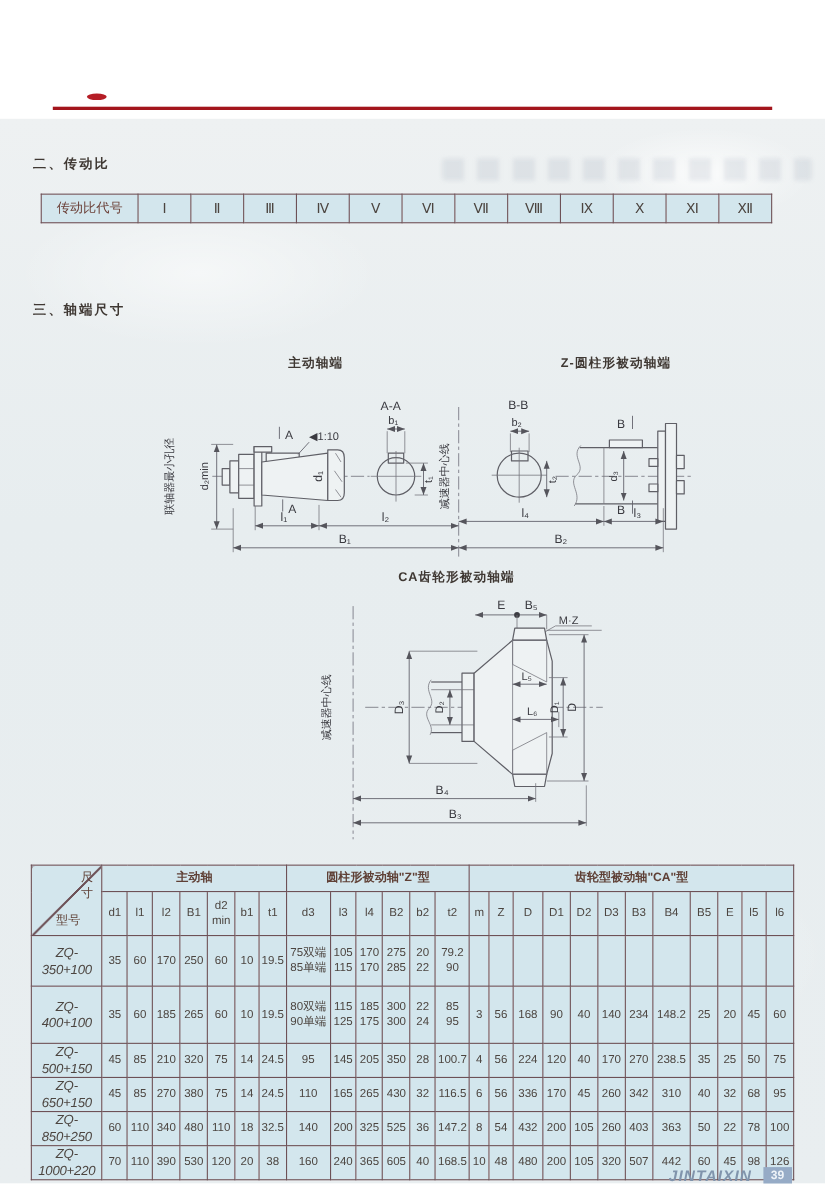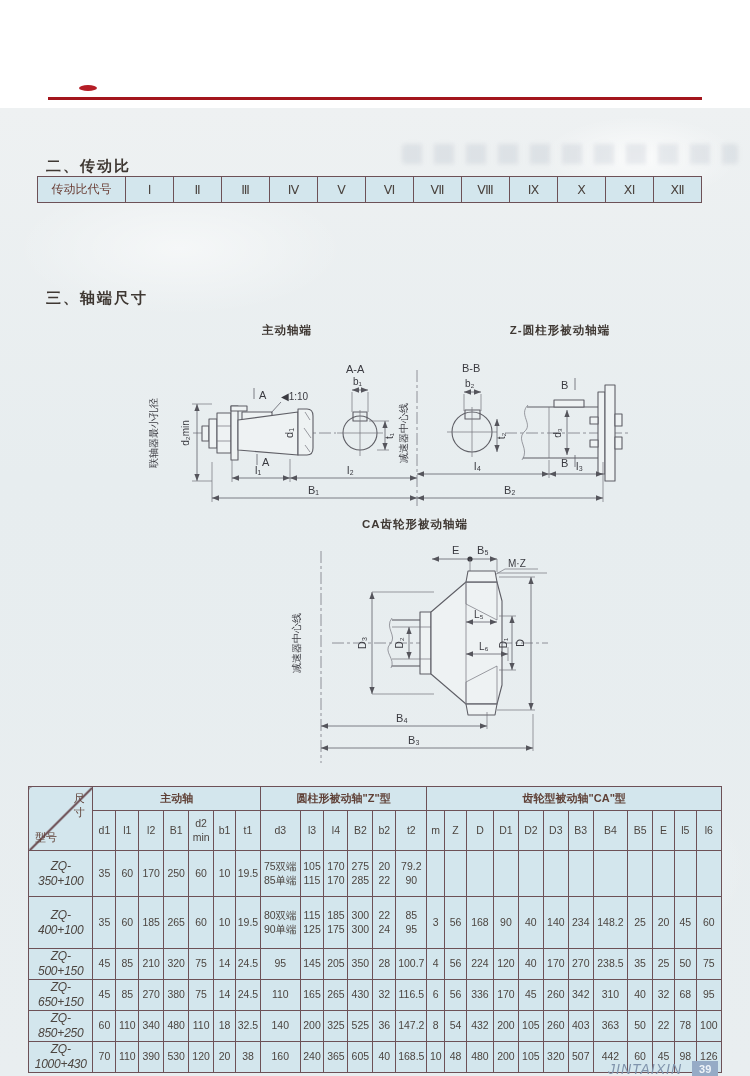--- a/index.html
+++ b/index.html
@@ -15,21 +15,21 @@
       radial-gradient(200px 120px at 600px 760px, rgba(255,255,255,.45), rgba(255,255,255,0) 75%),
       linear-gradient(180deg,#eef1f2,#e7edef 38%,#e9eef0);
   }
   .red-rule{position:absolute;left:48px;top:97px;width:654px;height:3px;background:#a3151c;}
   .logo-tip{position:absolute;left:79px;top:85px;width:18px;height:6px;border-radius:50%;background:#b51d26;}
   .ghost-band{
     position:absolute;left:402px;top:144px;width:336px;height:20px;border-radius:3px;
     background:repeating-linear-gradient(90deg, rgba(140,152,170,.16) 0 20px, rgba(140,152,170,0) 20px 32px);
     filter:blur(2px);
   }
-  h2.sec{position:absolute;margin:16px;font-size:15px;font-weight:bold;color:#3f3833;letter-spacing:2px;}
+  h2.sec{position:absolute;margin:0;font-size:12px;font-weight:bold;color:#3f3833;letter-spacing:2px;}
   #sec2{left:30px;top:141px;}
   #sec3{left:30px;top:273px;}
 
   table{border-collapse:collapse;table-layout:fixed;}
   td{border:1.4px solid #6d5157;background:#d3e6ed;text-align:center;vertical-align:middle;
      color:#4c4540;padding:0;overflow:hidden;}
 
   #ratio-table{position:absolute;left:37px;top:176px;width:548px;}
   #ratio-table td{font-size:12px;height:25px;}
   #ratio-table td.lab{font-size:12px;color:#6b4038;}
@@ -41,34 +41,34 @@
   #dim-table tr.ch{height:40px;}
   #dim-table td.grp{font-weight:bold;color:#5f4036;font-size:11px;}
   #dim-table td.model{font-size:12px;letter-spacing:-0.2px;font-style:italic;}
   #dim-table td.corner{
     position:relative;
     background:
       linear-gradient(to bottom right, rgba(0,0,0,0) calc(50% - 0.8px), #6d5157 calc(50% - 0.8px) calc(50% + 0.8px), rgba(0,0,0,0) calc(50% + 0.8px)),
       #d3e6ed;
   }
   #dim-table td.corner .ct{position:absolute;top:5px;right:7px;font-size:11px;color:#5f4036;margin-left:44px;}
-  #dim-table td.corner .cb{position:absolute;bottom:5px;left:6px;font-size:11px;color:#5f4036;}
+  #dim-table td.corner .cb{position:absolute;bottom:5px;left:22px;font-size:11px;color:#5f4036;}
 
   #diagram-svg{position:absolute;left:0;top:305px;}
   #diagram-svg text{font-family:"Liberation Sans",sans-serif;font-size:11px;fill:#3a3a40;}
   #diagram-svg .t10{font-size:10px;}
   #diagram-svg .ttl{font-size:11.5px;font-weight:bold;fill:#3f3833;letter-spacing:1px;}
   #diagram-svg .s{stroke:#5f5f66;stroke-width:1.1;fill:none;stroke-linejoin:round;}
   #diagram-svg .sf{stroke:#5f5f66;stroke-width:1.1;fill:#eef2f3;stroke-linejoin:round;}
   #diagram-svg .thin{stroke:#74747c;stroke-width:0.7;fill:none;}
   #diagram-svg .dim{stroke:#60606a;stroke-width:0.8;fill:none;}
   #diagram-svg .cl{stroke:#7a7a84;stroke-width:0.8;fill:none;stroke-dasharray:12 3 3 3;}
 
   .footer{position:absolute;left:608px;top:1061px;display:flex;gap:10px;align-items:flex-start;}
-  .footer .brand{font-size:14px;font-weight:normal;font-style:italic;color:#8094ac;letter-spacing:1px;}
+  .footer .brand{font-size:14px;font-weight:bold;font-style:italic;color:#8094ac;letter-spacing:1px;}
   .footer .pagebox{background:#96abc6;color:#eef3f8;font-size:11px;font-weight:bold;padding:2px 7px;}
 </style>
 </head>
 <body>
 
 <div class="scan-band"></div>
 <div class="logo-tip"></div>
 <div class="red-rule"></div>
 <div class="ghost-band"></div>
 
@@ -531,21 +531,21 @@
         <td>105</td>
         <td>260</td>
         <td>403</td>
         <td>363</td>
         <td>50</td>
         <td>22</td>
         <td>78</td>
         <td>100</td>
       </tr>
       <tr style="height: 30px;">
-        <td class="model">ZQ-1000+430</td>
+        <td class="model">ZQ-1000+220</td>
         <td>70</td>
         <td>110</td>
         <td>390</td>
         <td>530</td>
         <td>120</td>
         <td>20</td>
         <td>38</td>
         <td>160</td>
         <td>240</td>
         <td>365</td>

